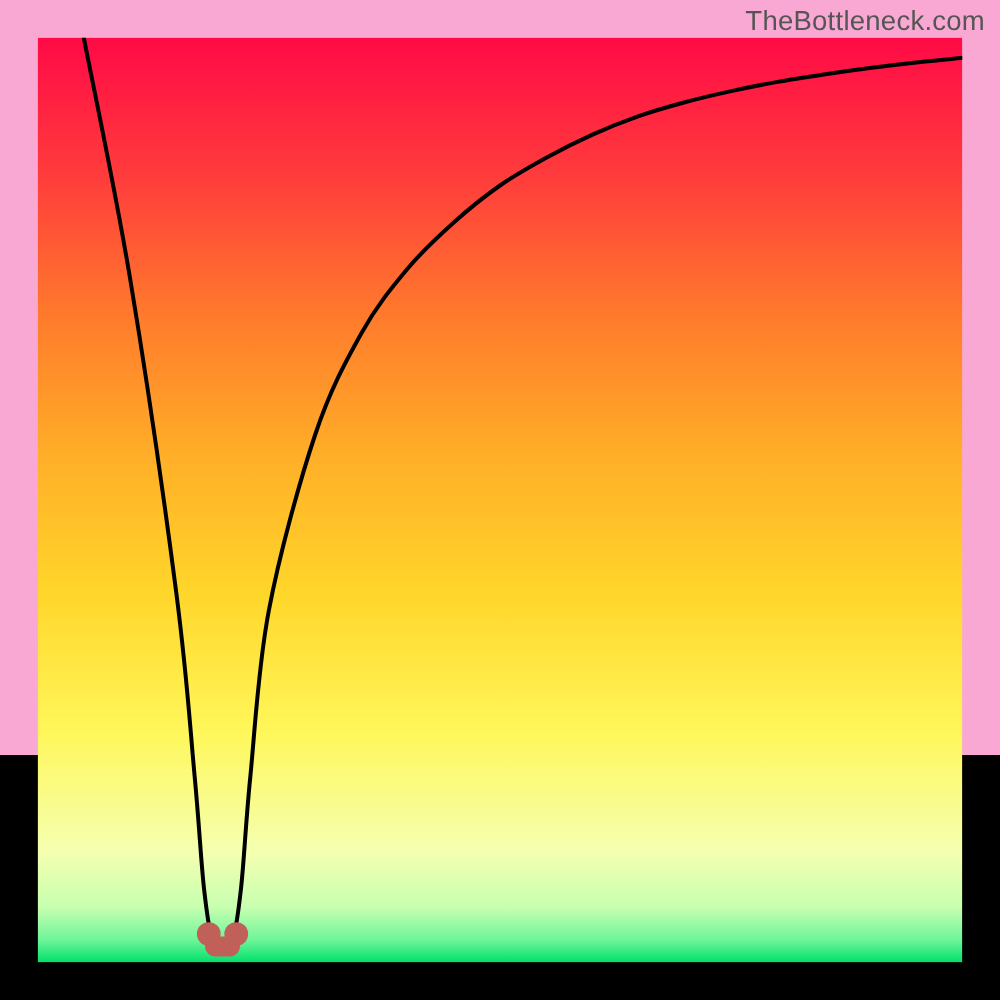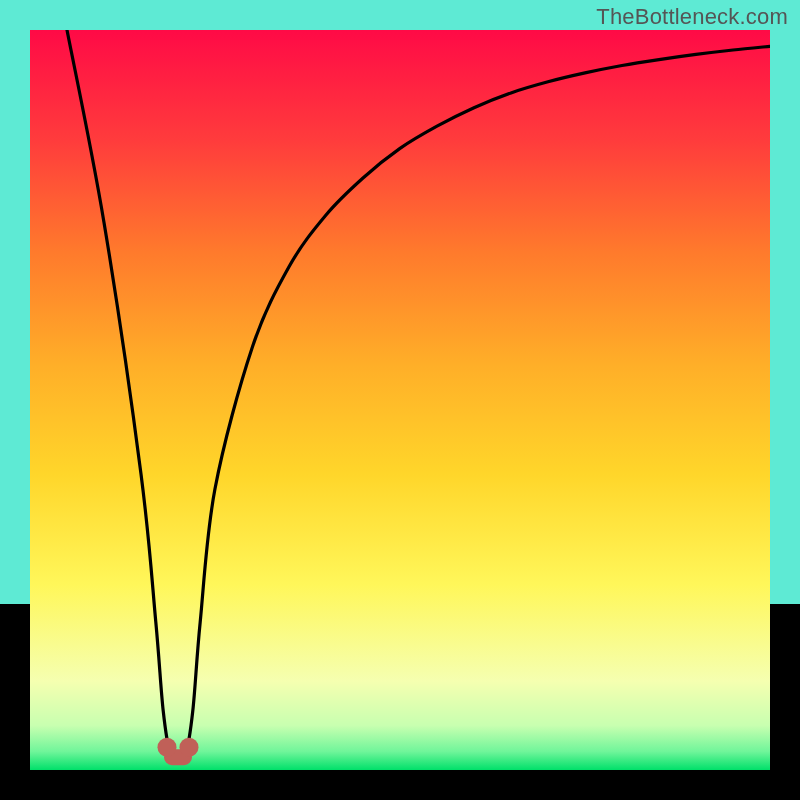--- a/index.html
+++ b/index.html
@@ -1,21 +1,21 @@
 <!DOCTYPE html>
 <html><head>
 <meta charset="utf-8">
 <style>
   * { margin: 0; padding: 0; box-sizing: border-box; }
   html, body { width: 800px; height: 800px; overflow: hidden; background: #000; }
   .frame {
     position: relative;
     width: 800px;
     height: 604px;
-    background: #5eead4;
+    background: #f9a8d4;
   }
   .watermark {
     position: absolute;
     top: 4px;
     right: 12px;
     font-family: Arial, Helvetica, sans-serif;
     font-size: 22px;
     font-weight: 500;
     color: #555;
     letter-spacing: 0.2px;

